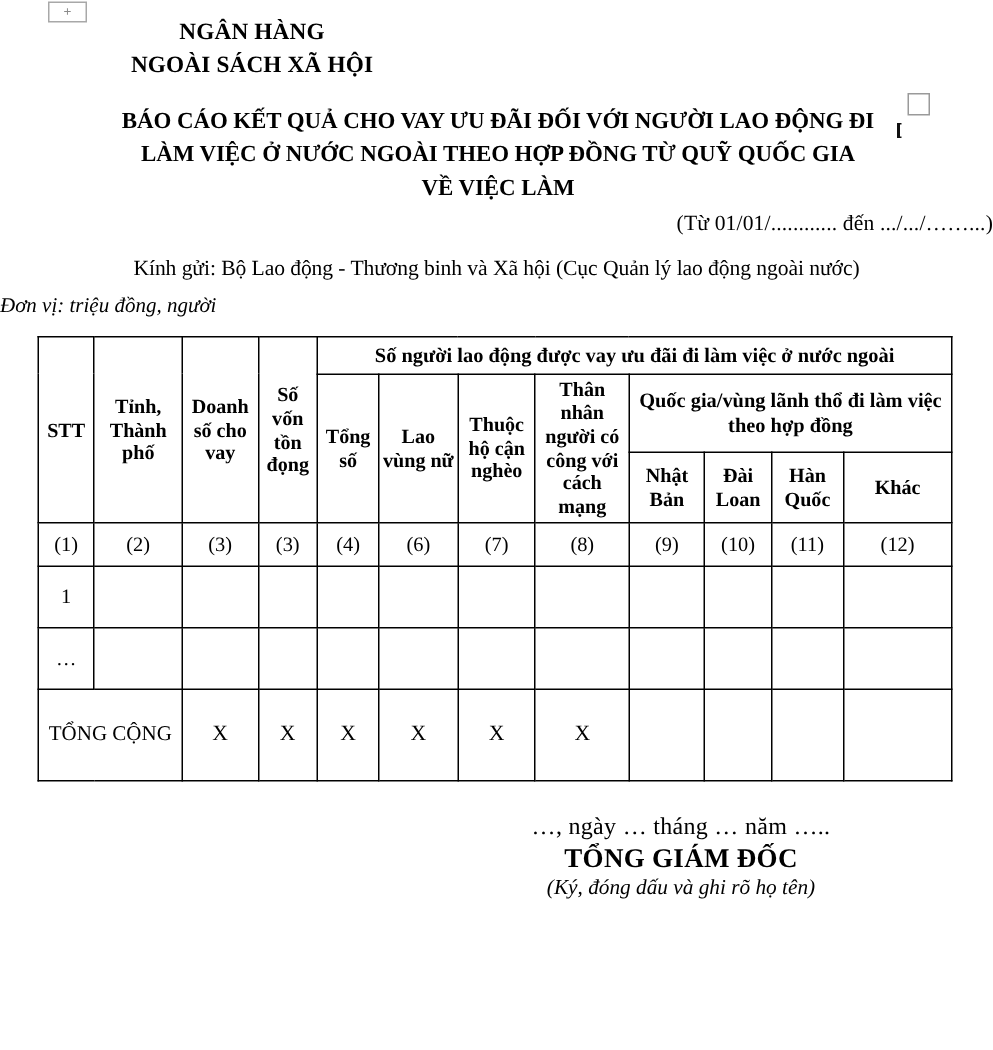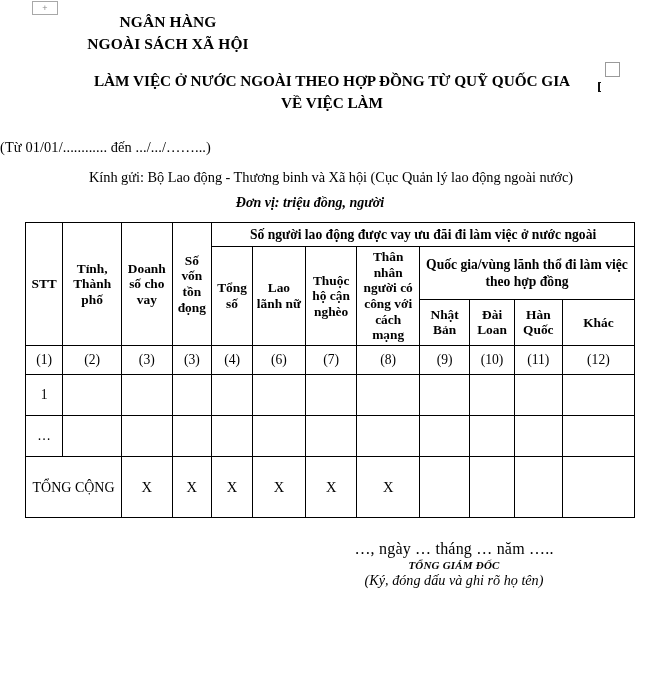--- a/index.html
+++ b/index.html
@@ -82,40 +82,39 @@
   .report-title {
     text-align: center;
     font-weight: bold;
     font-size: 15.3px;
     line-height: 1.47;
     margin: 15px 28px 0 30px;
     letter-spacing: -.05px;
   }
 
   .period {
-    text-align: left;
+    text-align: right;
     font-size: 14.4px;
-    margin-top: 24px;
+    margin-top: 4px;
     letter-spacing: .1px;
     font-family: Liberation Serif, serif;
   }
 
   .addressee {
     text-align: center;
     font-size: 14.4px;
     margin-top: 13px;
     letter-spacing: -.05px;
   }
 
   .unit-note {
-    text-align: center;
+    text-align: left;
     font-style: italic;
     font-size: 14px;
     margin: 9px 42px 0 0;
-    font-weight: bold;
   }
 
   
   .table-wrap {
     margin: 11px 0 0 25px;
     width: 610px;
   }
   table.report {
     border-collapse: collapse;
     table-layout: fixed;
@@ -181,24 +180,23 @@
     text-align: center;
     float: right;
     width: 300px;
   }
   .sign-date {
     font-size: 16px;
     letter-spacing: .2px;
   }
   .sign-title {
     font-weight: bold;
-    font-size: 11px;
+    font-size: 18px;
     margin-top: 1px;
     letter-spacing: .2px;
-    font-style: italic;
   }
   .sign-note {
     font-style: italic;
     font-size: 14.2px;
     margin-top: 1px;
   }
 </style>
 </head>
 <body>
 
@@ -210,20 +208,21 @@
 
   <div class="corner-box"></div>
   <div class="corner-bracket"></div>
 
   <div class="org-block">
     <div>NGÂN HÀNG</div>
     <div>NGOÀI SÁCH XÃ HỘI</div>
   </div>
 
   <div class="report-title">
+    <div>BÁO CÁO KẾT QUẢ CHO VAY ƯU ĐÃI ĐỐI VỚI NGƯỜI LAO ĐỘNG ĐI</div>
     <div>LÀM VIỆC Ở NƯỚC NGOÀI THEO HỢP ĐỒNG TỪ QUỸ QUỐC GIA</div>
     <div>VỀ VIỆC LÀM</div>
   </div>
 
   <div class="period">(Từ 01/01/............ đến .../.../……...)</div>
 
   <div class="addressee">Kính gửi: Bộ Lao động - Thương binh và Xã hội (Cục Quản lý lao động ngoài nước)</div>
 
   <div class="unit-note">Đơn vị: triệu đồng, người</div>
 
@@ -246,21 +245,21 @@
       <thead>
         <tr>
           <th rowspan="3">STT</th>
           <th rowspan="3">Tỉnh, Thành phố</th>
           <th rowspan="3">Doanh số cho vay</th>
           <th rowspan="3">Số vốn tồn đọng</th>
           <th class="grp" colspan="8">Số người lao động được vay ưu đãi đi làm việc ở nước ngoài</th>
         </tr>
         <tr>
           <th rowspan="2">Tổng số</th>
-          <th rowspan="2">Lao lãnh nữ</th>
+          <th rowspan="2">Lao vùng nữ</th>
           <th rowspan="2">Thuộc hộ cận nghèo</th>
           <th rowspan="2">Thân nhân người có công với cách mạng</th>
           <th class="grp" colspan="4">Quốc gia/vùng lãnh thổ đi làm việc theo hợp đồng</th>
         </tr>
         <tr>
           <th>Nhật Bản</th>
           <th>Đài Loan</th>
           <th>Hàn Quốc</th>
           <th>Khác</th>
         </tr>

